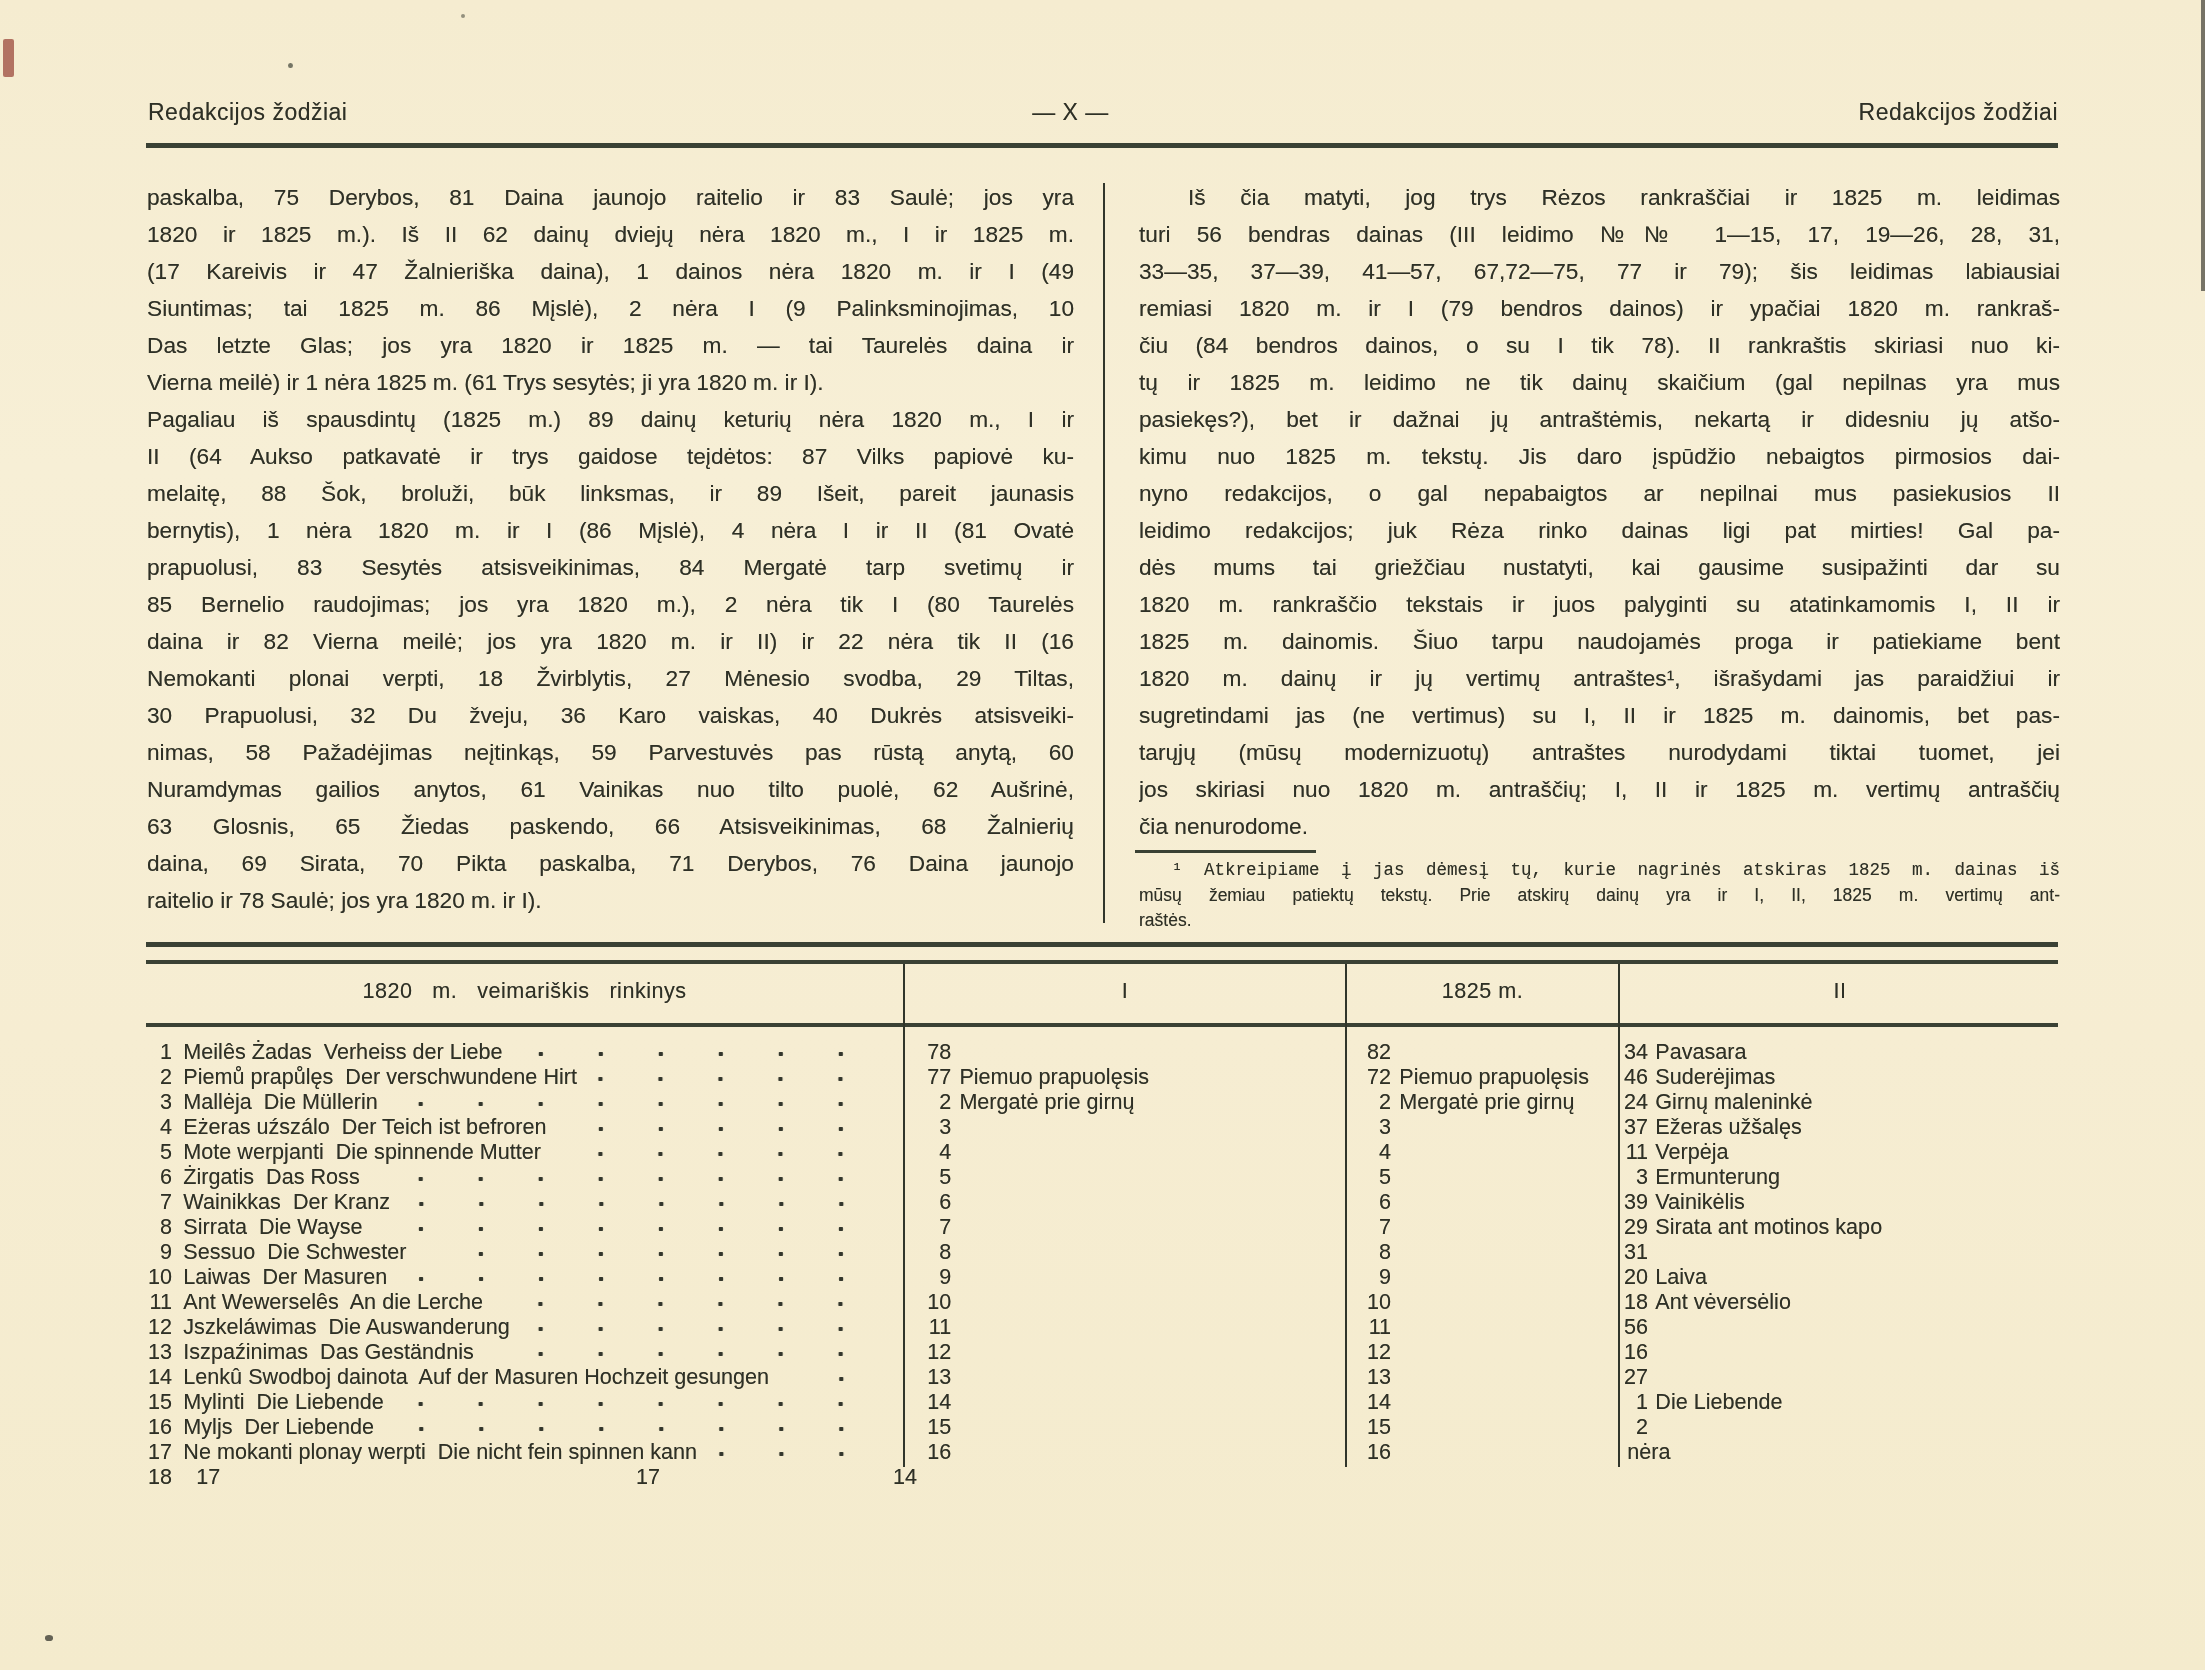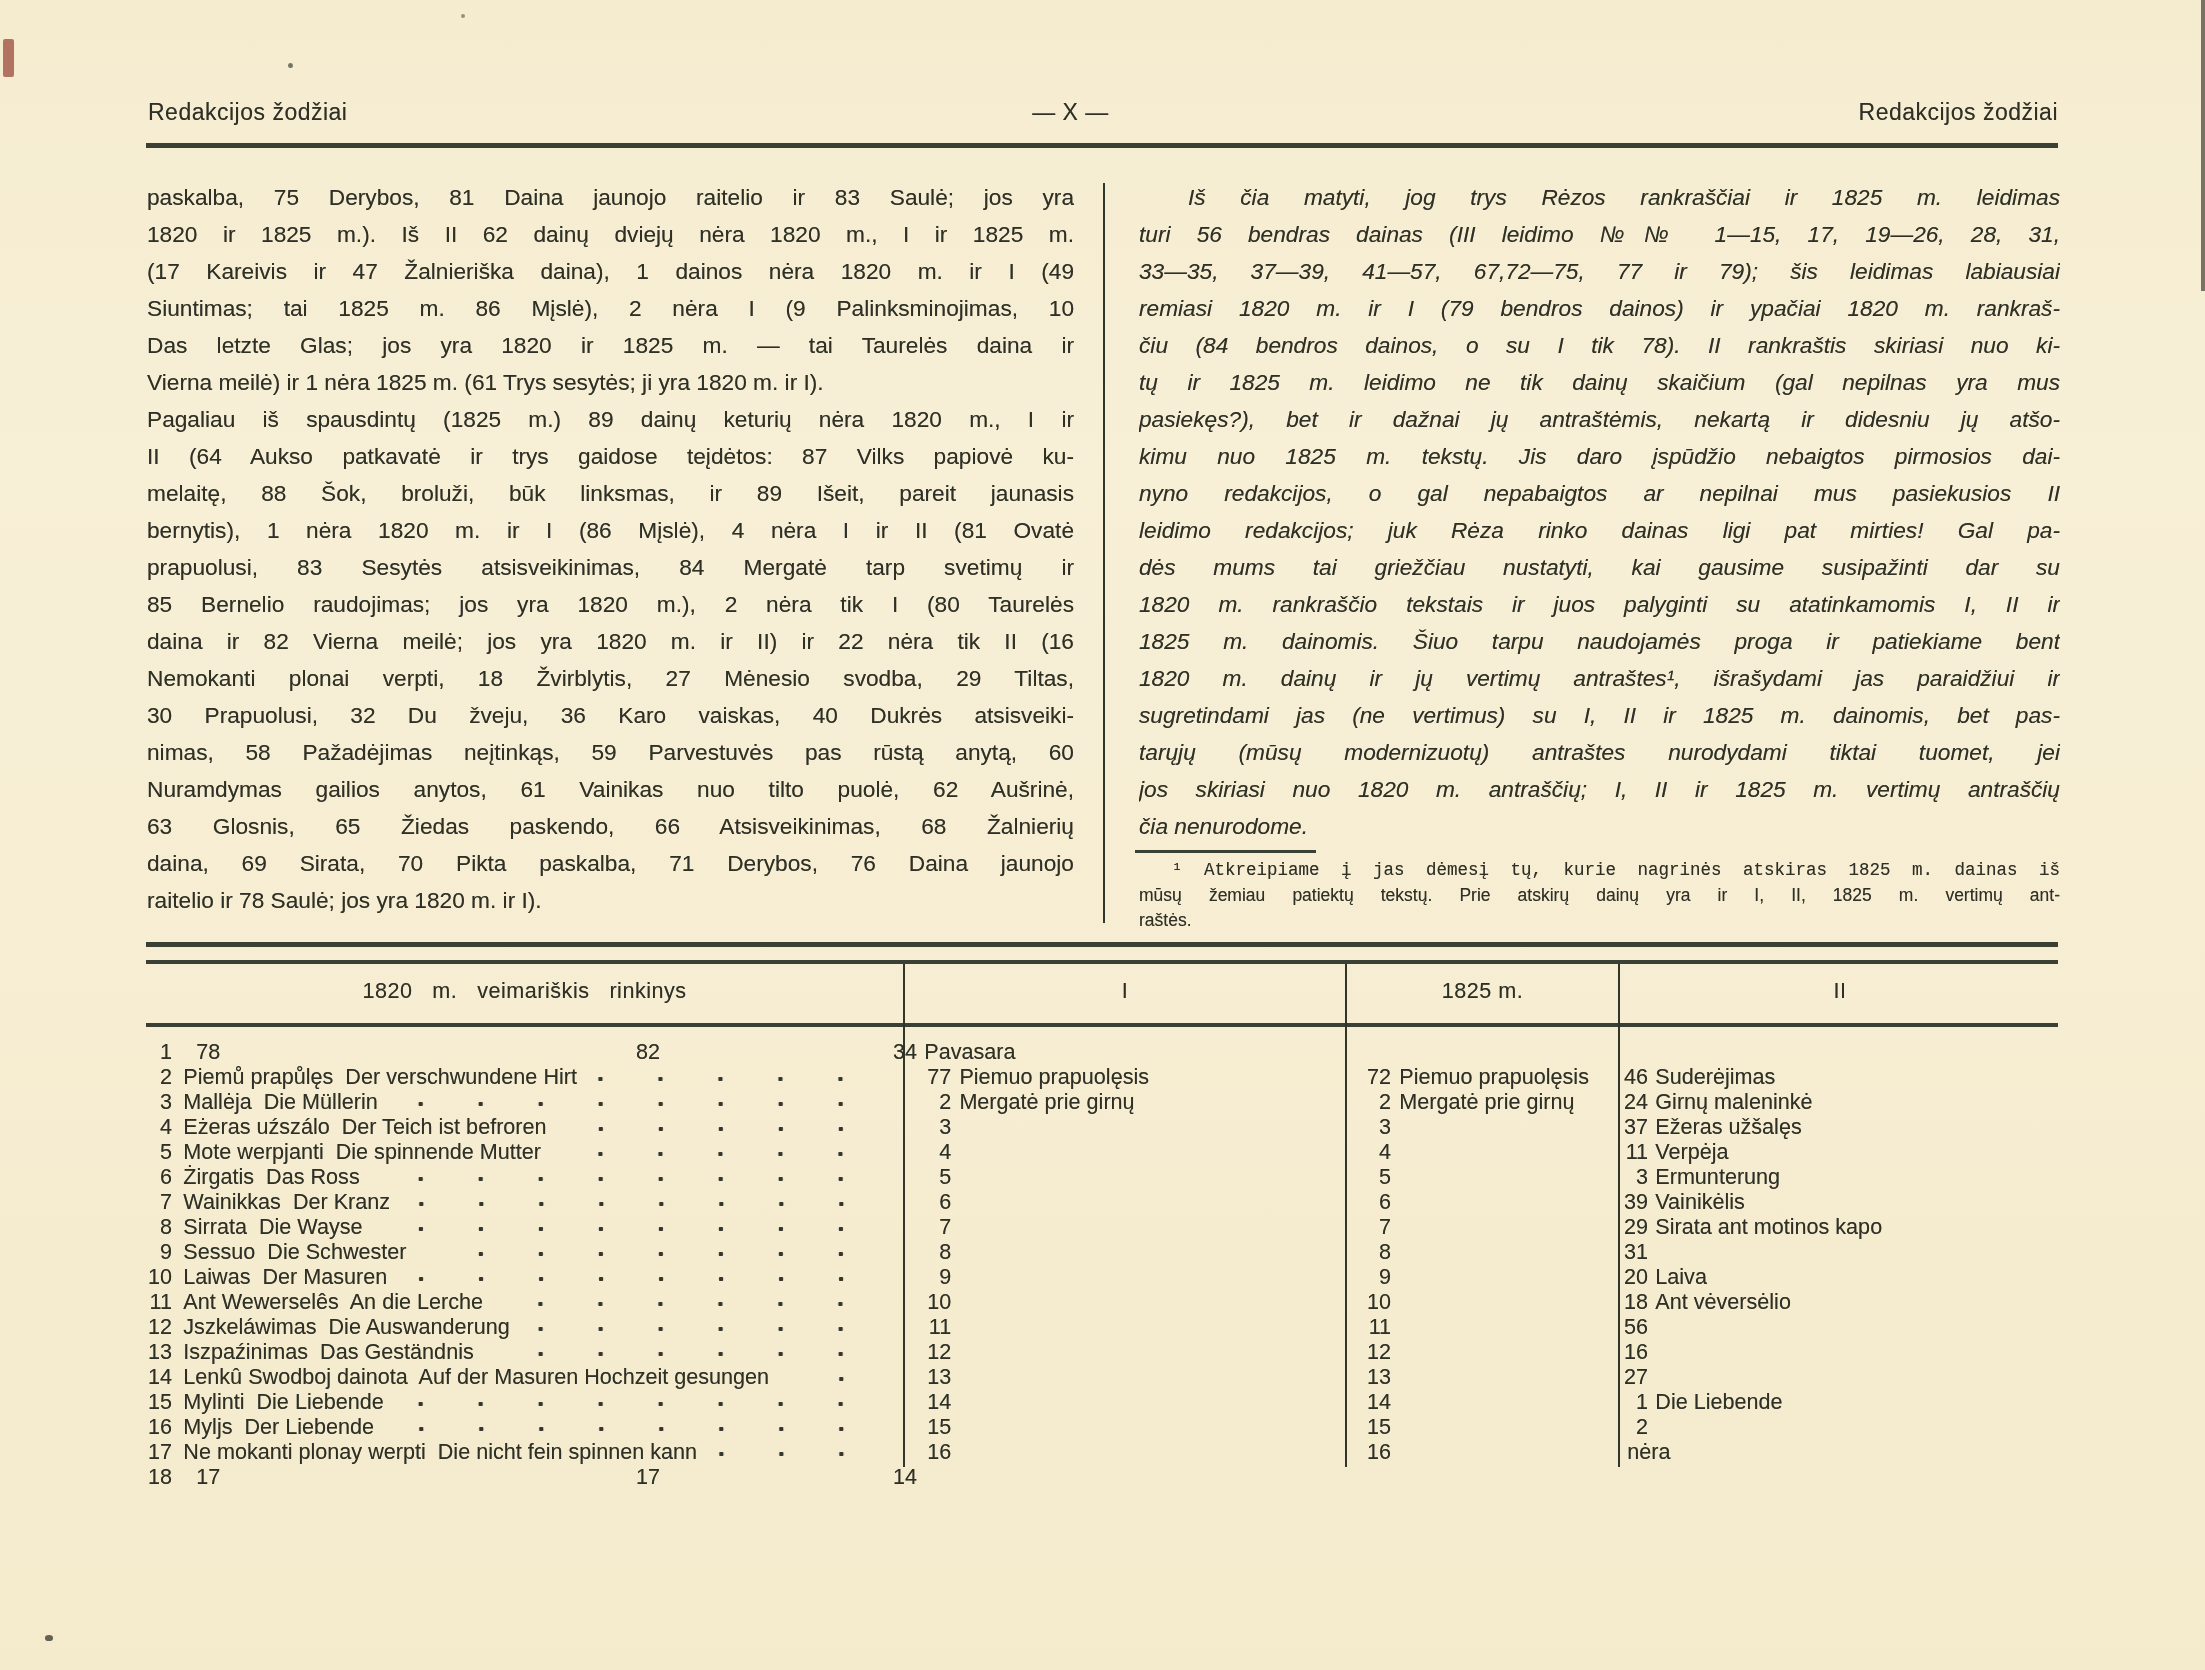--- a/index.html
+++ b/index.html
@@ -13,21 +13,21 @@
   .runhead{position:absolute;top:99px;font-size:23px;letter-spacing:0.5px;white-space:pre;}
   #rh-left{left:148px;}
   #rh-center{left:978px;width:185px;text-align:center;}
   #rh-right{left:1792px;width:266px;text-align:right;}
   .rule{position:absolute;background:#3a4134;}
   #rule-top{left:146px;top:143px;width:1912px;height:4.6px;}
 
   
   .col{position:absolute;top:179px;font-size:22.7px;line-height:37px;}
   #col-left{left:147px;width:927px;}
-  #col-right{left:1139px;width:921px;font-style:italic;}
+  #col-right{left:1139px;width:921px;}
   .line{height:37px;text-align:justify;text-align-last:justify;overflow:hidden;}
   .line.last{text-align-last:left;}
   .line.indent{text-indent:49px;}
   #col-divider{left:1103px;top:183px;width:1.5px;height:740px;background:#31362b;}
 
   
   #fn-rule{left:1135px;top:850px;width:181px;height:2.6px;}
   #footnote{position:absolute;left:1139px;top:858px;width:921px;font-size:17.5px;line-height:25px;}
   #footnote .line{height:25px;}
   #footnote .line.indent{text-indent:33px;font-family:Liberation Mono, monospace;}
@@ -139,21 +139,21 @@
   <div class="vline" id="v1"></div>
   <div class="vline" id="v2"></div>
   <div class="vline" id="v3"></div>
 
   <div class="th" id="th1">1820 m.  veimariškis  rinkinys</div>
   <div class="th" id="th2">I</div>
   <div class="th" id="th3">1825 m.</div>
   <div class="th" id="th4">II</div>
 
   <div id="tbody">
-      <div class="trow"><div class="c-no">1</div><div class="c-i"><span class="num">78</span></div><div class="c-y"><span class="num">82</span></div><div class="c-ii"><span class="num">34</span><span class="nm">Pavasara</span></div></div>
+      <div class="trow"><div class="c-no">1</div><div class="c-title"><span class="t">Meilês Żadas  Verheiss der Liebe</span><span class="leader"></span></div><div class="c-i"><span class="num">78</span></div><div class="c-y"><span class="num">82</span></div><div class="c-ii"><span class="num">34</span><span class="nm">Pavasara</span></div></div>
       <div class="trow"><div class="c-no">2</div><div class="c-title"><span class="t">Piemů prapůlęs  Der verschwundene Hirt</span><span class="leader"></span></div><div class="c-i"><span class="num">77</span><span class="nm">Piemuo prapuolęsis</span></div><div class="c-y"><span class="num">72</span><span class="nm">Piemuo prapuolęsis</span></div><div class="c-ii"><span class="num">46</span><span class="nm">Suderėjimas</span></div></div>
       <div class="trow"><div class="c-no">3</div><div class="c-title"><span class="t">Mallėja  Die Müllerin</span><span class="leader"></span></div><div class="c-i"><span class="num">2</span><span class="nm">Mergatė prie girnų</span></div><div class="c-y"><span class="num">2</span><span class="nm">Mergatė prie girnų</span></div><div class="c-ii"><span class="num">24</span><span class="nm">Girnų maleninkė</span></div></div>
       <div class="trow"><div class="c-no">4</div><div class="c-title"><span class="t">Eżeras uźszálo  Der Teich ist befroren</span><span class="leader"></span></div><div class="c-i"><span class="num">3</span></div><div class="c-y"><span class="num">3</span></div><div class="c-ii"><span class="num">37</span><span class="nm">Ežeras užšalęs</span></div></div>
       <div class="trow"><div class="c-no">5</div><div class="c-title"><span class="t">Mote werpjanti  Die spinnende Mutter</span><span class="leader"></span></div><div class="c-i"><span class="num">4</span></div><div class="c-y"><span class="num">4</span></div><div class="c-ii"><span class="num">11</span><span class="nm">Verpėja</span></div></div>
       <div class="trow"><div class="c-no">6</div><div class="c-title"><span class="t">Żirgatis  Das Ross</span><span class="leader"></span></div><div class="c-i"><span class="num">5</span></div><div class="c-y"><span class="num">5</span></div><div class="c-ii"><span class="num">3</span><span class="nm">Ermunterung</span></div></div>
       <div class="trow"><div class="c-no">7</div><div class="c-title"><span class="t">Wainikkas  Der Kranz</span><span class="leader"></span></div><div class="c-i"><span class="num">6</span></div><div class="c-y"><span class="num">6</span></div><div class="c-ii"><span class="num">39</span><span class="nm">Vainikėlis</span></div></div>
       <div class="trow"><div class="c-no">8</div><div class="c-title"><span class="t">Sirrata  Die Wayse</span><span class="leader"></span></div><div class="c-i"><span class="num">7</span></div><div class="c-y"><span class="num">7</span></div><div class="c-ii"><span class="num">29</span><span class="nm">Sirata ant motinos kapo</span></div></div>
       <div class="trow"><div class="c-no">9</div><div class="c-title"><span class="t">Sessuo  Die Schwester</span><span class="leader"></span></div><div class="c-i"><span class="num">8</span></div><div class="c-y"><span class="num">8</span></div><div class="c-ii"><span class="num">31</span></div></div>
       <div class="trow"><div class="c-no">10</div><div class="c-title"><span class="t">Laiwas  Der Masuren</span><span class="leader"></span></div><div class="c-i"><span class="num">9</span></div><div class="c-y"><span class="num">9</span></div><div class="c-ii"><span class="num">20</span><span class="nm">Laiva</span></div></div>
       <div class="trow"><div class="c-no">11</div><div class="c-title"><span class="t">Ant Wewerselês  An die Lerche</span><span class="leader"></span></div><div class="c-i"><span class="num">10</span></div><div class="c-y"><span class="num">10</span></div><div class="c-ii"><span class="num">18</span><span class="nm">Ant vėversėlio</span></div></div>

